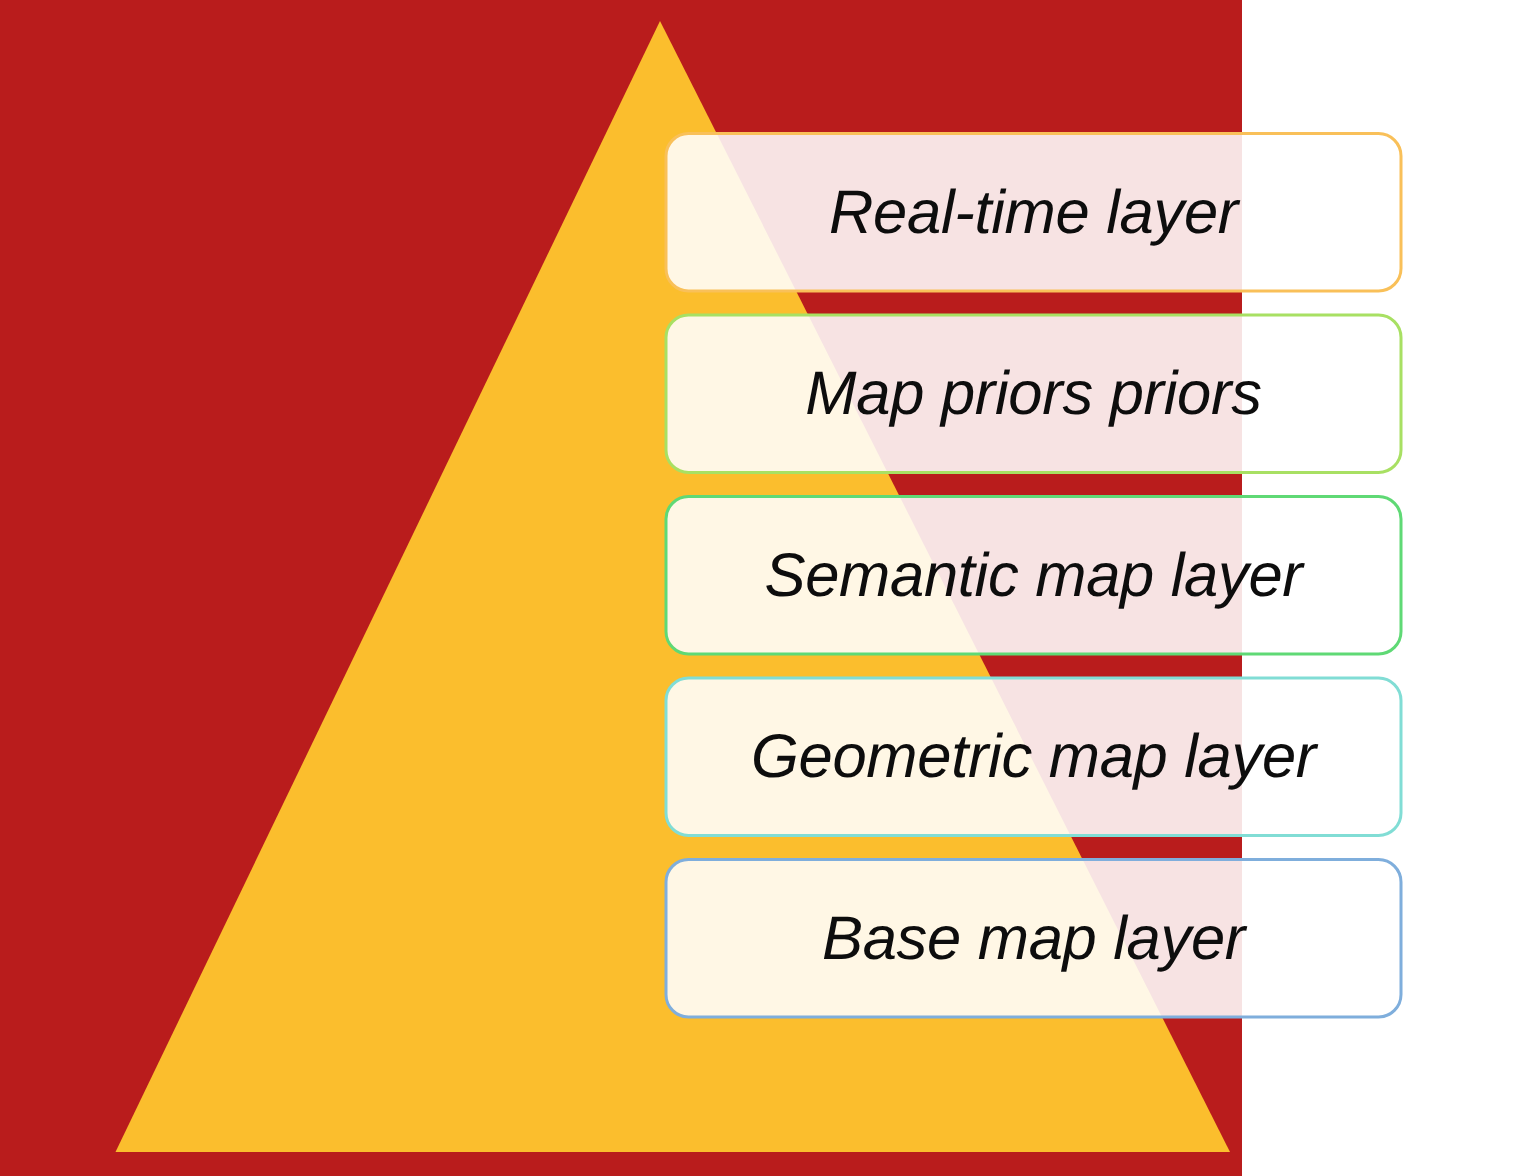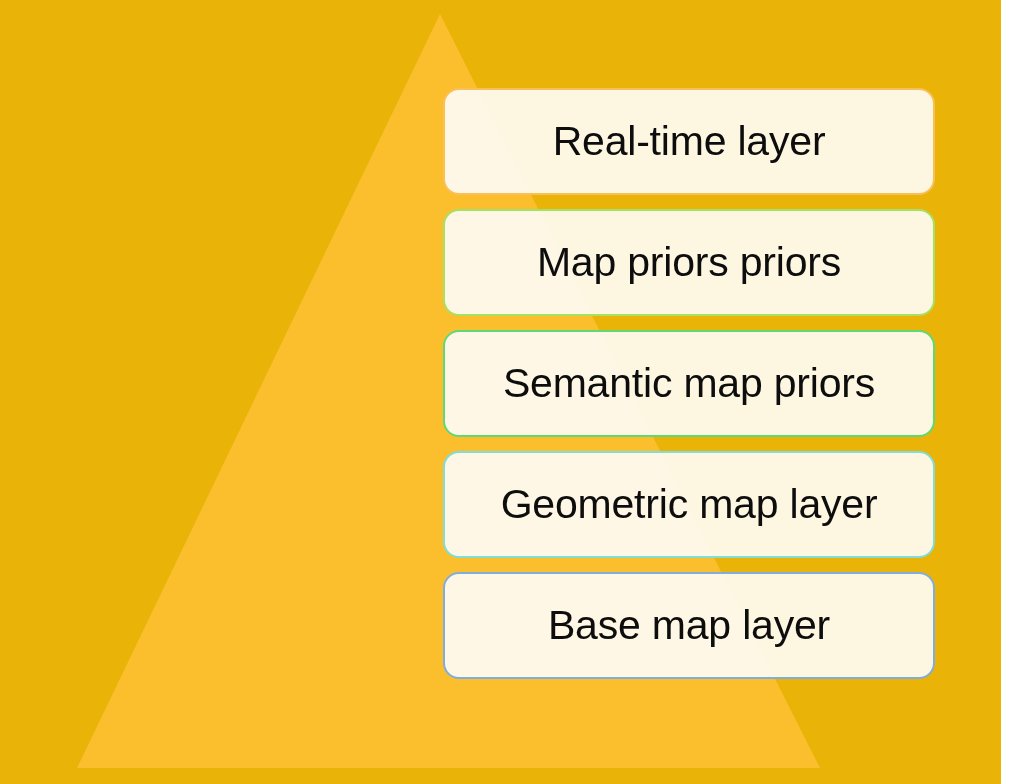--- a/index.html
+++ b/index.html
@@ -7,23 +7,24 @@
   html, body {
     width: 1024px;
     height: 784px;
     background: #ffffff;
     font-family: "Liberation Sans", sans-serif;
     overflow: hidden;
   }
 
   #stage {
     position: relative;
-    width: 1001px;
+    width: 828px;
     height: 784px;
-    background: #eab308;
+    background: #b91c1c;
+    font-style: italic;
   }
 
   
   #pyramid-svg {
     position: absolute;
     left: 0; top: 0;
     width: 1024px;
     height: 784px;
   }
 
@@ -71,21 +72,21 @@
   </svg>
 
   <div id="layer-stack">
       <div class="layer-box" style="top: 0px; border-color: rgb(249, 192, 89);">
         <span class="layer-label">Real-time layer</span>
       </div>
       <div class="layer-box" style="top: 121px; border-color: rgb(168, 224, 99);">
         <span class="layer-label">Map priors priors</span>
       </div>
       <div class="layer-box" style="top: 242px; border-color: rgb(95, 217, 117);">
-        <span class="layer-label">Semantic map priors</span>
+        <span class="layer-label">Semantic map layer</span>
       </div>
       <div class="layer-box" style="top: 363px; border-color: rgb(129, 221, 213);">
         <span class="layer-label">Geometric map layer</span>
       </div>
       <div class="layer-box" style="top: 484px; border-color: rgb(127, 174, 220);">
         <span class="layer-label">Base map layer</span>
       </div>
     </div>
 
 </div>

